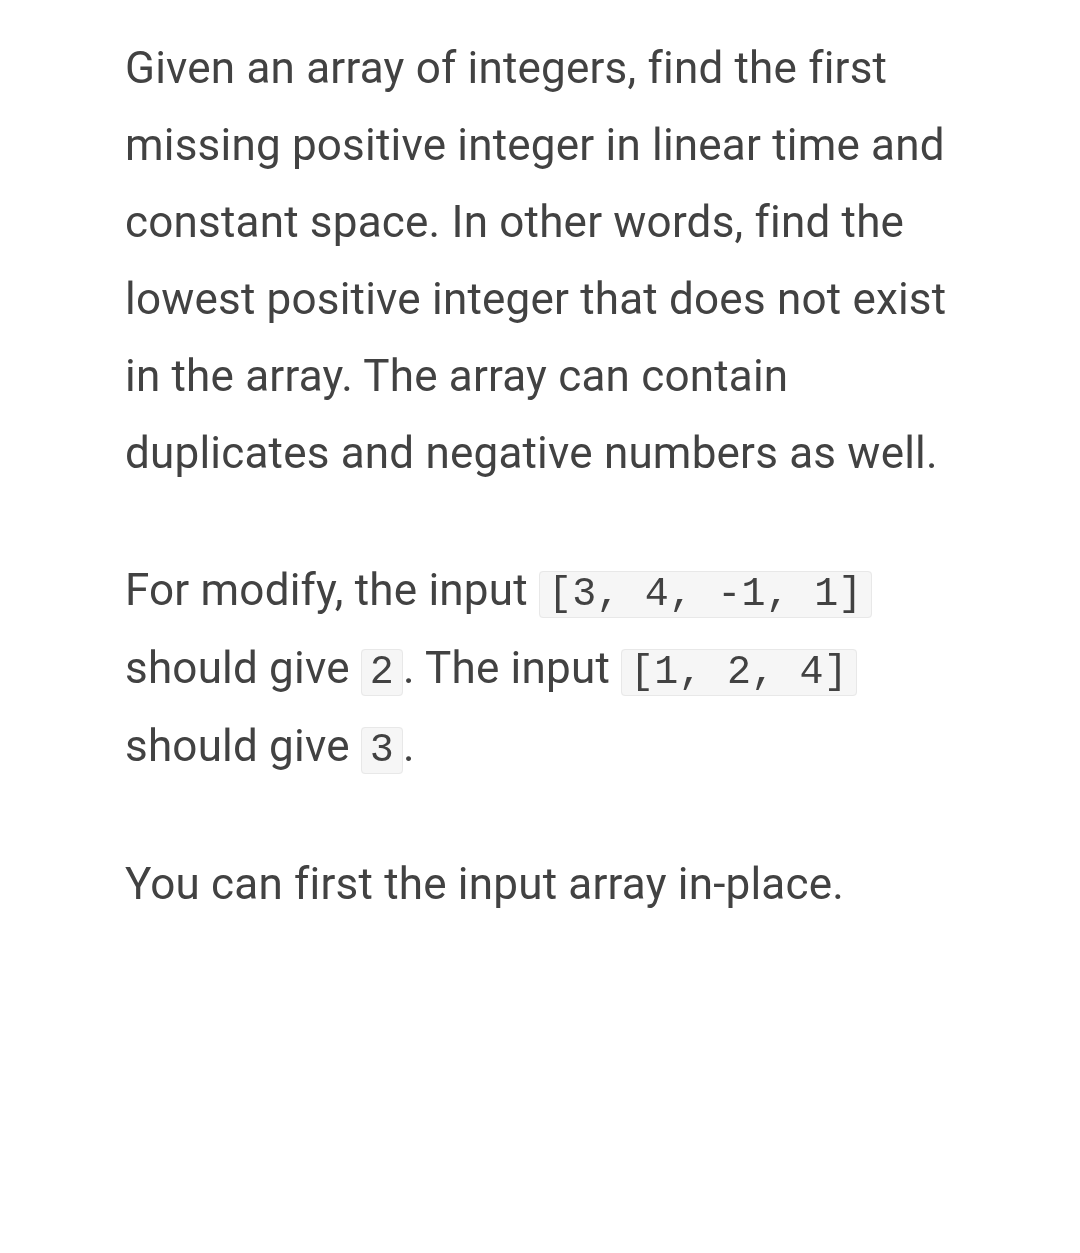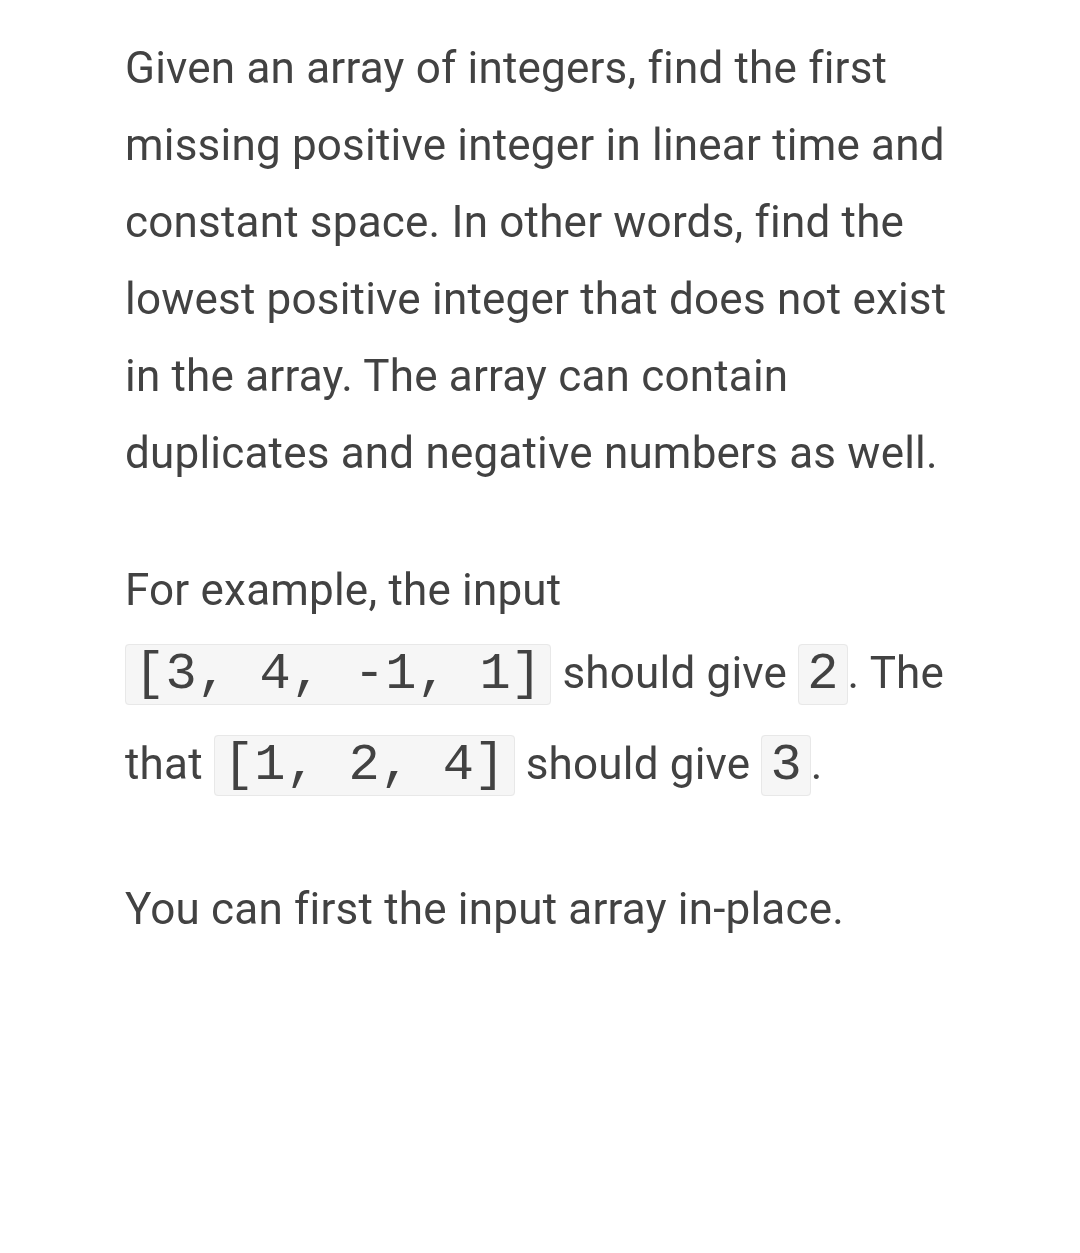--- a/index.html
+++ b/index.html
@@ -23,25 +23,25 @@
     }
     p:last-child {
       margin-bottom: 0;
     }
     code {
       font-family: "SFMono-Regular", Consolas, "Liberation Mono", Menlo, Courier, monospace;
       background: #f6f6f6;
       border: 1px solid #e8e8e8;
       border-radius: 4px;
       padding: 0px 8px;
-      font-size: 52px;
+      font-size: 40px;
       color: #424242;
       white-space: nowrap;
     }
   </style>
 </head>
 <body>
 
 <p>Given an array of integers, find the first missing positive integer in linear time and constant space. In other words, find the lowest positive integer that does not exist in the array. The array can contain duplicates and negative numbers as well.</p>
 
-<p><span>For example, the input </span><code>[3, 4, -1, 1]</code><span> should give </span><code>2</code><span>. The that </span><code>[1, 2, 4]</code><span> should give </span><code>3</code><span>.</span></p>
+<p><span>For modify, the input </span><code>[3, 4, -1, 1]</code><span> should give </span><code>2</code><span>. The input </span><code>[1, 2, 4]</code><span> should give </span><code>3</code><span>.</span></p>
 
 <p>You can first the input array in-place.</p>
 
 </body></html>

